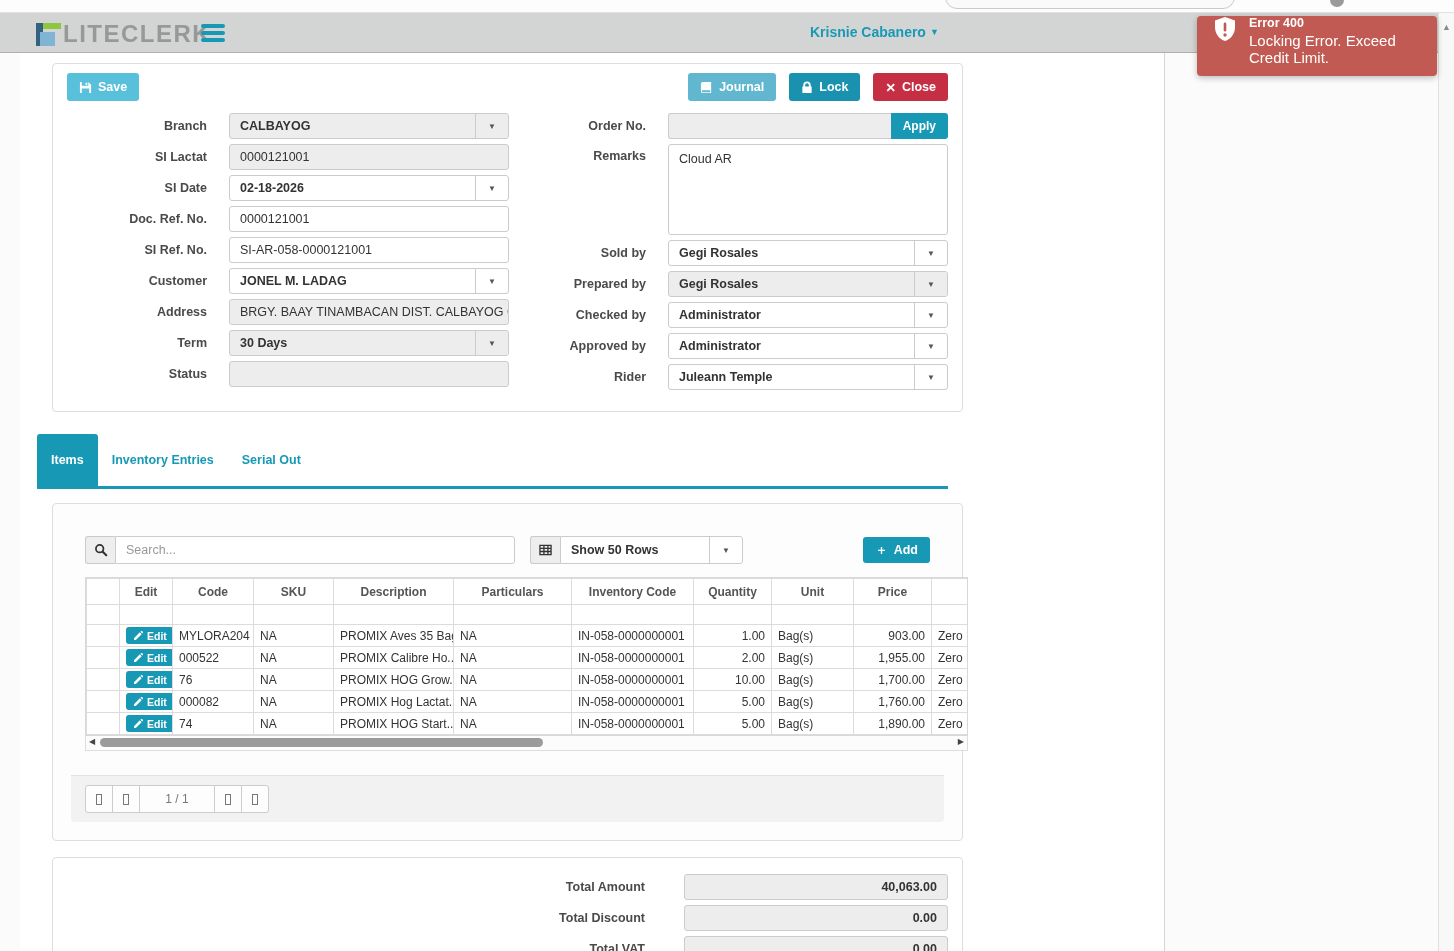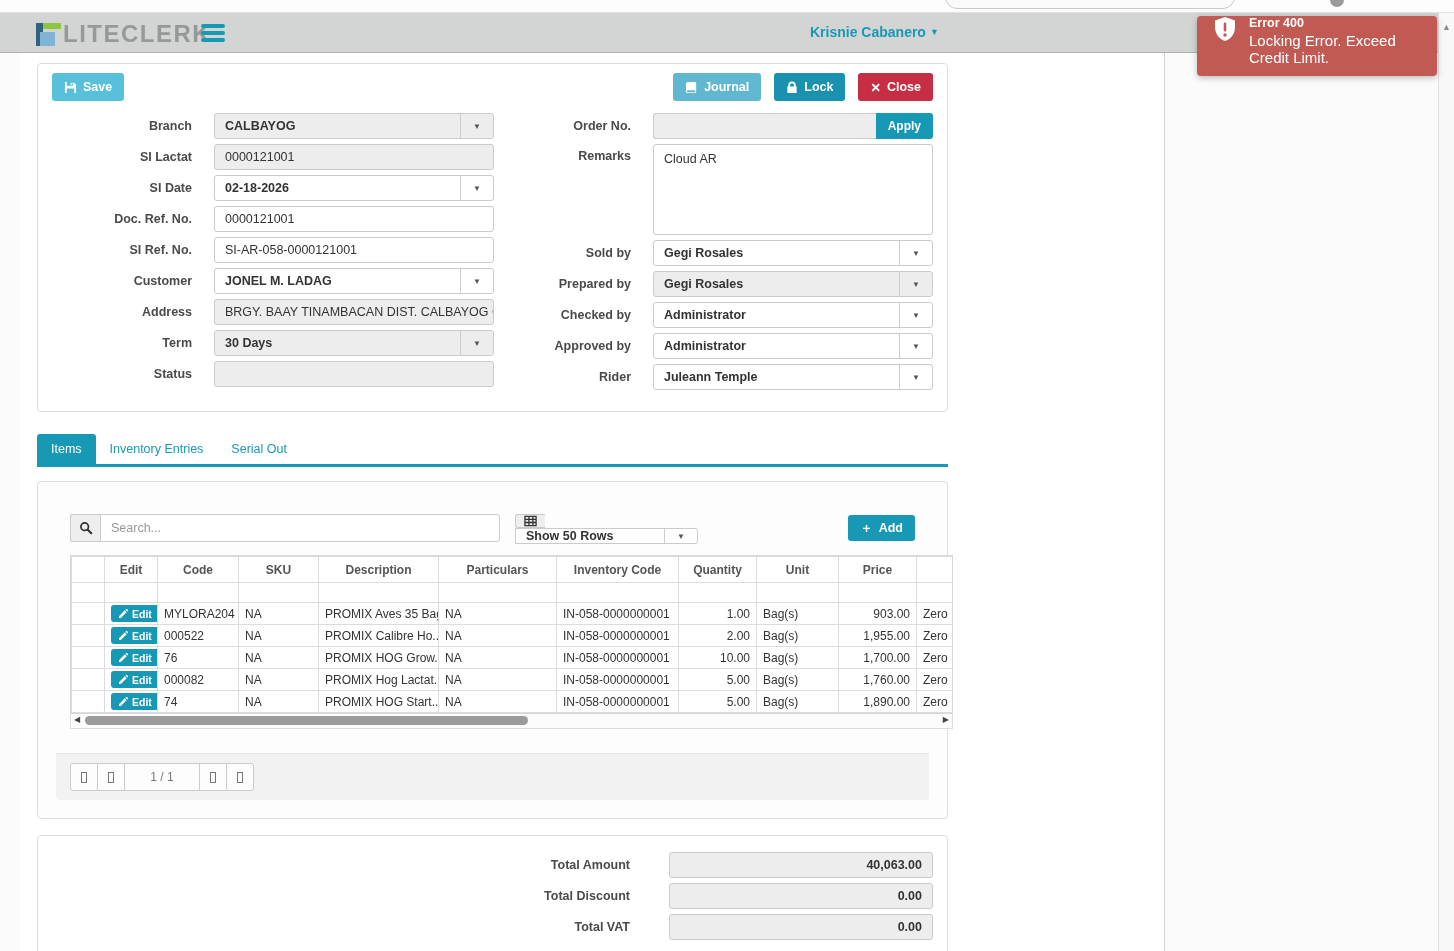--- a/index.html
+++ b/index.html
@@ -29,21 +29,21 @@
   .user-menu .caret-sm { font-size:9px; vertical-align:2px; margin-left:4px; }
 
   
   .toast { position:fixed; left:1190px; top:16px; width:240px; height:60px; background:#c25a54; border-radius:4px; box-shadow:0 2px 6px rgba(0,0,0,.25); color:#fff; display:flex; align-items:flex-start; z-index:100;margin-left:7px; }
   .toast .shield { margin:0 12px 0 16px; flex:0 0 auto; }
   .toast .t-title { font-weight:bold; font-size:12.5px; margin-bottom:2px; }
   .toast .t-msg { font-size:15px; }
 
   
   .page { position:relative; background:#fff; width:1145px; margin-left:20px; min-height:898px; border-right:1px solid #d5d5d5; padding-top:10px; }
-  .card { width:911px; margin-left:17px; background:#fff; border:1px solid #ddd; border-radius:4px; }
+  .card { width:911px; margin-left:32px; background:#fff; border:1px solid #ddd; border-radius:4px; }
 
   
   .btn { display:inline-flex; align-items:center; gap:6px; border:none; border-radius:3px; color:#fff; font-weight:bold; font-size:12.5px; height:28px; padding:0 12px; cursor:pointer; font-family:inherit; }
   .btn-save { background:#58c0da; }
   .btn-journal { background:#61b7cf; }
   .btn-lock { background:#1a92af; }
   .btn-close { background:#c62e44; }
   .btn-apply { background:#1799b5; height:26px; border-radius:0 3px 3px 0; font-size:12px; }
   .btn-add { background:#1799b5; height:26px; font-size:12.5px; }
 
@@ -67,32 +67,32 @@
   .dis .caret { background:#ededed; }
   .order-group { display:flex; width:280px; }
   .order-group .inputbox { flex:1; border-radius:3px 0 0 3px; border-right:none; }
   .textareabox { width:280px; height:91px; border:1px solid #cbcbcb; border-radius:3px; background:#fff; padding:7px 10px; font-size:12.5px; }
   .frow.top { align-items:flex-start; }
   .frow.top .flabel { margin-top:5px; }
 
   
   .tabs { margin:22px 0 0 17px; width:911px; }
   .tab-list { display:flex; }
-  .tab { padding:8px 14px; font-weight:normal; font-size:12.5px; color:#1799b5; cursor:pointer; border-radius:3px 3px 0 0; }
+  .tab { padding:19px 14px; font-weight:bold; font-size:12.5px; color:#1799b5; cursor:pointer; border-radius:3px 3px 0 0; }
   .tab.active { background:#1799b5; color:#fff; }
   .tab-underline { height:3px; background:#1799b5; }
 
   
   .card-grid { margin-top:14px; padding:32px; background:#fdfdfd; }
   .grid-toolbar { display:flex; align-items:center; margin-bottom:13px; }
   .input-group { display:flex; height:28px; }
   .addon { width:30px; background:#eee; border:1px solid #cbcbcb; border-right:none; border-radius:3px 0 0 3px; display:flex; align-items:center; justify-content:center; }
   .search-input { width:400px; height:28px; border:1px solid #cbcbcb; border-radius:0 3px 3px 0; padding:0 10px; font-size:12.5px; font-family:inherit; color:#333; outline:none; }
   .search-input::placeholder { color:#999; }
-  .rows-group { margin-left:15px;flex-direction:column; }
+  .rows-group { margin-left:15px; }
   .rows-select { width:183px; height:28px; border:1px solid #cbcbcb; border-radius:0 3px 3px 0; display:flex; align-items:stretch; background:#fff; cursor:pointer; }
   .rows-select .val { flex:1; display:flex; align-items:center; padding:0 10px; font-weight:bold; font-size:12.5px; }
   .rows-select .caret { width:33px; border-left:1px solid #cbcbcb; display:flex; align-items:center; justify-content:center; color:#555; font-size:8px; }
   .grid-toolbar .spacer { flex:1; }
 
   .table-clip { width:883px; overflow:hidden; border:1px solid #d8d8d8; }
   table.grid { border-collapse:collapse; table-layout:fixed; width:1010px; background:#fff; }
   table.grid th, table.grid td { border:1px solid #dcdcdc; font-size:12px; overflow:hidden; white-space:nowrap; }
   table.grid th { color:#555; font-weight:bold; text-align:center; height:26px; background:#fff; }
   table.grid tr.subhead th { height:20px; font-weight:bold; }

